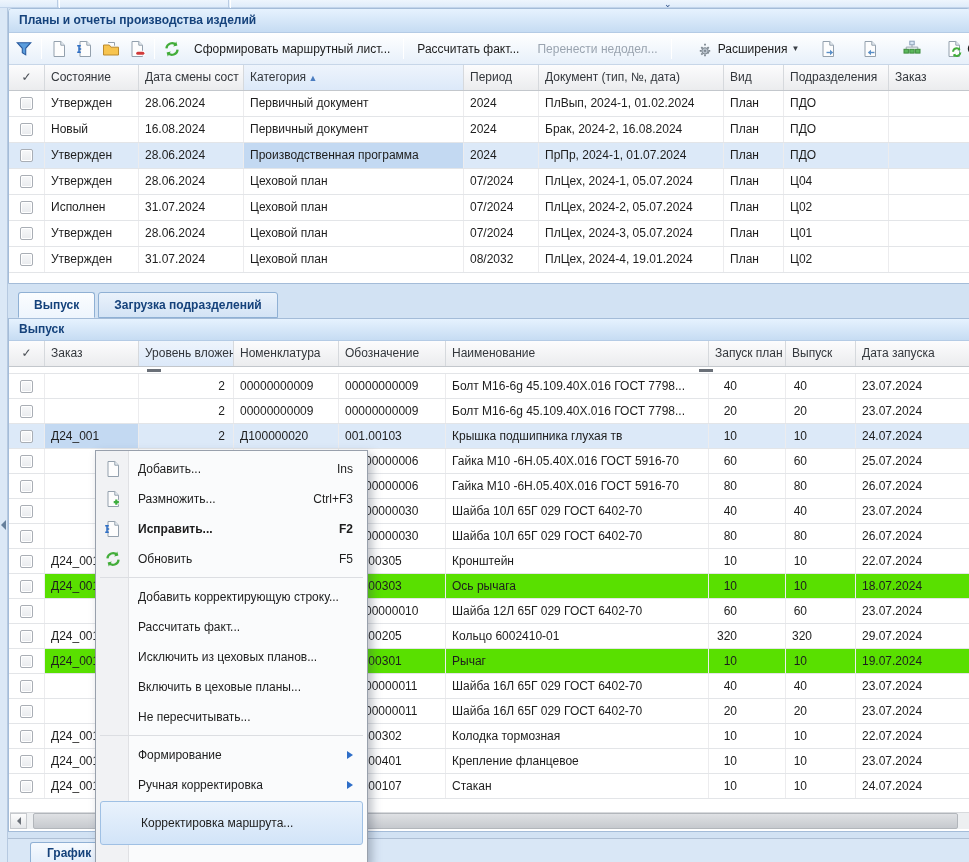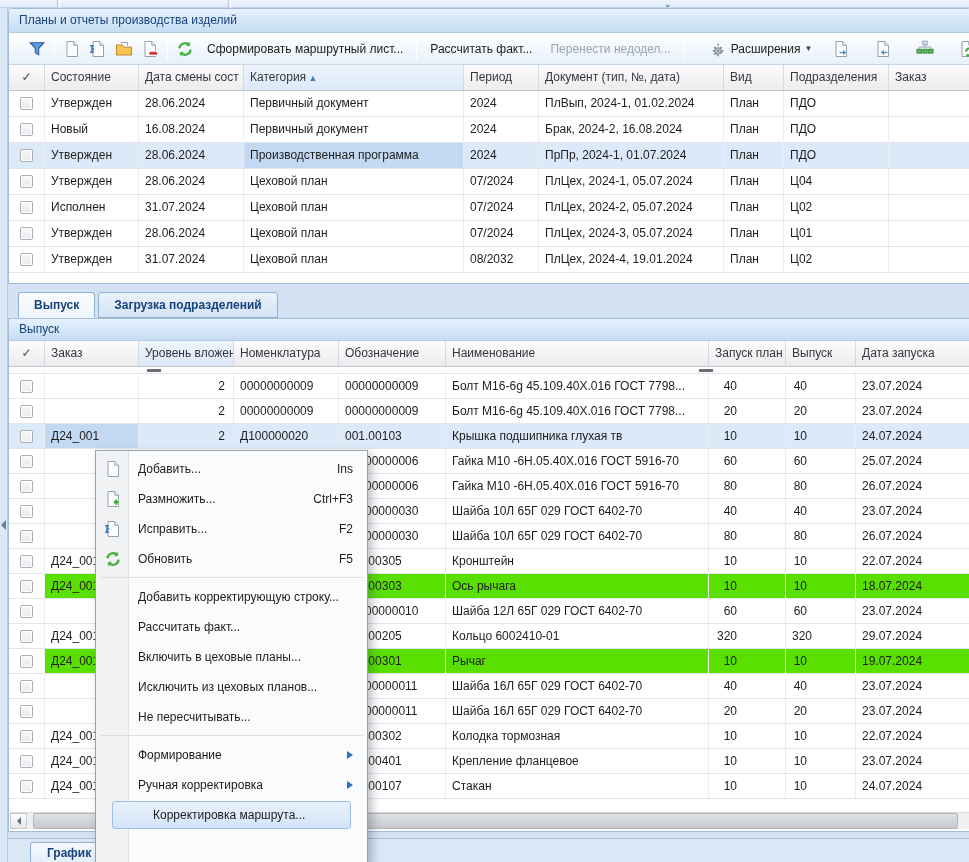--- a/index.html
+++ b/index.html
@@ -12,25 +12,25 @@
   .top-strip .chev{position:absolute;left:664px;top:-1px;color:#2b4d86;font-size:9px}
 
   
   .left-strip{position:absolute;left:0;top:8px;width:8px;height:854px;background:#dbe8f6;border-right:1px solid #b6c9e0}
   .collapse-arrow{position:absolute;left:1px;top:512px;width:0;height:0;border-right:5px solid #66809c;border-top:5px solid transparent;border-bottom:5px solid transparent}
 
   .panel{position:absolute;background:#fff;border:1px solid #a4bcd8}
   .plans-panel{left:8px;top:8px;width:963px;height:276px;border-radius:4px 4px 0 0}
   .output-panel{left:8px;top:318px;width:963px;height:514px}
 
-  .panel-title{height:24px;background:linear-gradient(#e6f2fe,#c6dcf3);color:#15427b;font-weight:normal;line-height:23px;padding-left:10px;border-bottom:1px solid #b4cbe5;border-radius:3px 3px 0 0}
+  .panel-title{height:24px;background:linear-gradient(#e6f2fe,#c6dcf3);color:#15427b;font-weight:bold;line-height:23px;padding-left:10px;border-bottom:1px solid #b4cbe5;border-radius:3px 3px 0 0}
   .panel-title.small{height:22px;line-height:21px;border-radius:0}
 
   
-  .toolbar{height:32px;background:linear-gradient(#ffffff,#e7f0fa);border-bottom:1px solid #c7d6e8;display:flex;align-items:center;padding:0 15px;white-space:nowrap;overflow:hidden}
+  .toolbar{height:32px;background:linear-gradient(#ffffff,#e7f0fa);border-bottom:1px solid #c7d6e8;display:flex;align-items:center;padding:0 2px;white-space:nowrap;overflow:hidden}
   .ticon{width:26px;height:24px;display:inline-flex;align-items:center;justify-content:center;border-radius:3px;flex:0 0 auto}
   .ticon svg{width:18px;height:18px}
   .tsep{width:1px;height:20px;background:#c4d2e2;border-right:1px solid #fff;margin:0 4px;flex:0 0 auto}
   .tbtn{padding:4px 9px;color:#1c1c1c;flex:0 0 auto}
   .tbtn.disabled{color:#9aa4b0}
   .tgroup{display:inline-flex;align-items:center;flex:0 0 auto}
   .caret{font-size:8px;color:#3a3f45;margin-left:4px}
   .right-group{margin-left:auto;display:inline-flex;align-items:center;gap:16px;flex:0 0 auto}
 
   
@@ -71,24 +71,24 @@
   
   .bottom-strip{position:absolute;left:8px;top:838px;width:961px;height:24px;background:#d9e7f6;border-top:1px solid #aebfd4}
   .btab{position:absolute;left:22px;top:3px;height:21px;padding:0 16px;background:linear-gradient(#f6fafe,#e3eefb);border:1px solid #8fb0d4;border-bottom:none;border-radius:3px 3px 0 0;font-weight:bold;color:#15427b;line-height:20px;white-space:nowrap;overflow:hidden}
 
   
   .menu{position:absolute;left:95px;top:450px;width:273px;height:414px;background:#fafbfc;border:1px solid #98a0ac;box-shadow:4px 4px 9px rgba(60,70,90,.35);z-index:50;padding:3px 0 0 0}
   .menu .gutter{position:absolute;left:0;top:0;bottom:0;width:33px;background:#f1f2f4;border-right:1px solid #e0e1e4}
   .mi{position:relative;height:30px;display:flex;align-items:center;padding:0 12px 0 40px;margin:0 2px}
   .mi .lab{flex:1;white-space:nowrap;overflow:hidden}
   .mi .sc{margin-left:8px}
-  .mi.bold{font-weight:normal}
+  .mi.bold{font-weight:bold}
   .mi .micon{position:absolute;left:6px;top:50%;transform:translateY(-50%);width:18px;height:18px}
   .mi .micon svg{width:18px;height:18px}
-  .mi.hover{background:linear-gradient(#e9f2fc,#d2e4f8);border:1px solid #9fc0e4;border-radius:3px;height:28px;margin:1px 16px}
+  .mi.hover{background:linear-gradient(#e9f2fc,#d2e4f8);border:1px solid #9fc0e4;border-radius:3px;height:44px;margin:1px 4px}
   .subarrow{width:0;height:0;border-left:6px solid #2e6ec8;border-top:4px solid transparent;border-bottom:4px solid transparent;margin-left:8px}
   .msep{height:1px;background:#dcdee2;margin:3px 4px 4px 4px;position:relative;z-index:1}
 </style>
 </head>
 <body>
 
 <div class="top-strip">
   <span class="notch" style="left:57px"></span>
   <span class="notch" style="left:228px"></span>
   <span class="chev">⌄</span>
@@ -612,24 +612,24 @@
         <span class="sc">F5</span>
       </div>
       <div class="msep"></div>
       <div class="mi">
         <span class="lab">Добавить корректирующую строку...</span>
       </div>
       <div class="mi">
         <span class="lab">Рассчитать факт...</span>
       </div>
       <div class="mi">
+        <span class="lab">Исключить из цеховых планов...</span>
+      </div>
+      <div class="mi">
         <span class="lab">Включить в цеховые планы...</span>
-      </div>
-      <div class="mi">
-        <span class="lab">Исключить из цеховых планов...</span>
       </div>
       <div class="mi">
         <span class="lab">Не пересчитывать...</span>
       </div>
       <div class="msep"></div>
       <div class="mi">
         <span class="lab">Формирование</span>
         <span class="subarrow"></span>
       </div>
       <div class="mi">

